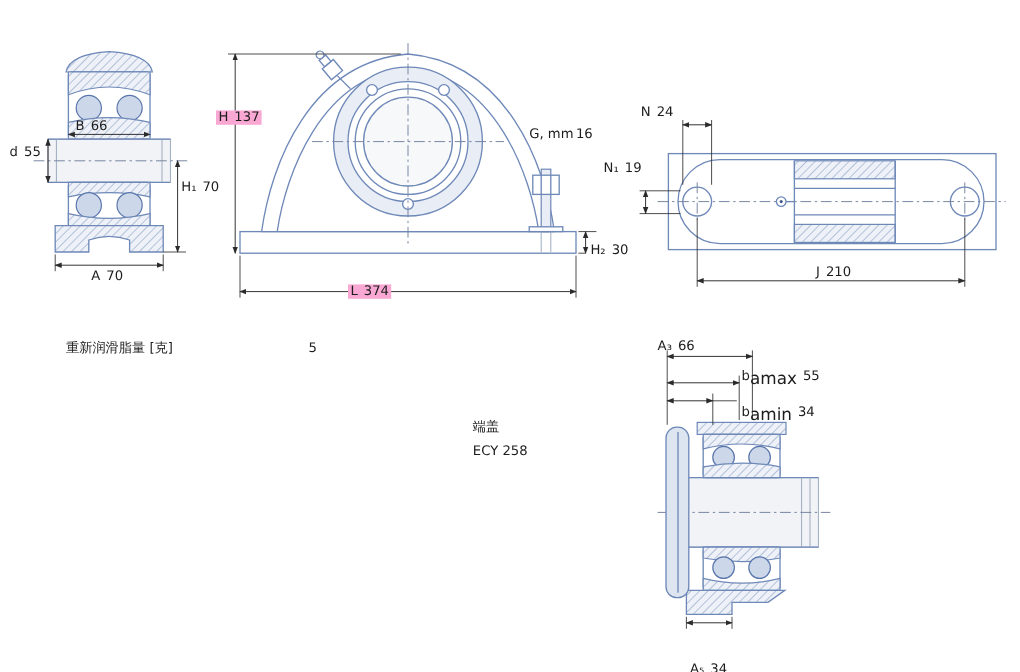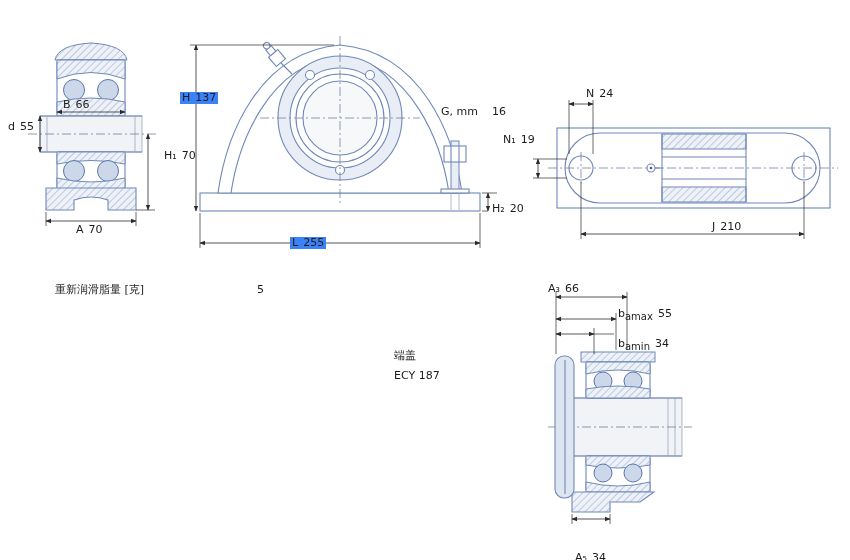--- a/index.html
+++ b/index.html
@@ -10,23 +10,23 @@
   .partf{stroke:#6e88b8;stroke-width:1.1;fill:#ffffff}
   .hat{fill:url(#hatch);stroke:#6e88b8;stroke-width:1}
   .roller{fill:#ccd8ea;stroke:#5a76ab;stroke-width:1}
   .dim{stroke:#2b2b2b;stroke-width:.8;fill:none}
   .ext{stroke:#2b2b2b;stroke-width:.7;fill:none}
   .cl{stroke:#73829f;stroke-width:.8;fill:none;stroke-dasharray:9 3 2 3}
   .shaft{fill:#f1f3f6;stroke:#9aa7bd;stroke-width:.8}
   .step{stroke:#9aa7bd;stroke-width:.8}
   .lbl{position:absolute;font-size:11px;color:#1c1c1c;white-space:nowrap;line-height:12px}
   .lbl .val{margin-left:5px}
-  .lbl .gap{margin-left:14px}
-  .lbl sub{font-size:10px}
-  .onwhite{background:#3b82f6;padding:0 2px}
+  .lbl .gap{margin-left:2px}
+  .lbl sub{font-size:14px}
+  .onwhite{background:#f9a8d4;padding:0 2px}
 </style>
 </head>
 <body>
 
 <div class="canvas">
 
 <svg width="850" height="560" viewBox="0 0 850 560">
   <defs>
     <marker id="arr" viewBox="0 0 10 10" refX="9" refY="5" markerWidth="7.5" markerHeight="7.5" orient="auto-start-reverse">
       <path d="M0,1.2 L10,5 L0,8.8 Z" fill="#2b2b2b"></path>
@@ -189,35 +189,35 @@
     <line class="ext" x1="594" y1="334" x2="614" y2="334"></line>
     <line class="ext" x1="594" y1="328" x2="594" y2="354"></line>
     <line class="ext" x1="572" y1="514" x2="572" y2="524"></line>
     <line class="ext" x1="610" y1="514" x2="610" y2="524"></line>
     <line class="dim" x1="572" y1="519" x2="610" y2="519" marker-start="url(#arr)" marker-end="url(#arr)"></line>
   </g>
 </svg>
 
 <div class="lbl" style="left:63px;top:99px"><span>B</span><span class="val">66</span></div>
 <div class="lbl" style="left:8px;top:121px"><span>d</span><span class="val">55</span></div>
-<div class="lbl" style="left:164px;top:150px"><span>H₁</span><span class="val">70</span></div>
+<div class="lbl" style="left:151px;top:150px"><span>H₁</span><span class="val">70</span></div>
 <div class="lbl" style="left:76px;top:224px"><span>A</span><span class="val">70</span></div>
 
 <div class="lbl onwhite" style="left:180px;top:92px"><span>H</span><span class="val">137</span></div>
 <div class="lbl" style="left:441px;top:106px"><span>G, mm</span><span class="val gap">16</span></div>
-<div class="lbl" style="left:492px;top:203px"><span>H₂</span><span class="val">20</span></div>
-<div class="lbl onwhite" style="left:290px;top:237px"><span>L</span><span class="val">255</span></div>
-
-<div class="lbl" style="left:586px;top:88px"><span>N</span><span class="val">24</span></div>
+<div class="lbl" style="left:492px;top:203px"><span>H₂</span><span class="val">30</span></div>
+<div class="lbl onwhite" style="left:290px;top:237px"><span>L</span><span class="val">374</span></div>
+
+<div class="lbl" style="left:534px;top:88px"><span>N</span><span class="val">24</span></div>
 <div class="lbl" style="left:503px;top:134px"><span>N₁</span><span class="val">19</span></div>
-<div class="lbl" style="left:712px;top:221px"><span>J</span><span class="val">210</span></div>
+<div class="lbl" style="left:680px;top:221px"><span>J</span><span class="val">210</span></div>
 
 <div class="lbl" style="left:548px;top:283px"><span>A₃</span><span class="val">66</span></div>
 <div class="lbl" style="left:618px;top:308px"><span>b</span><sub>amax</sub><span class="val">55</span></div>
 <div class="lbl" style="left:618px;top:338px"><span>b</span><sub>amin</sub><span class="val">34</span></div>
 <div class="lbl" style="left:575px;top:552px"><span>A₅</span><span class="val">34</span></div>
 
 <div class="lbl" style="left:55px;top:284px">重新润滑脂量 [克]</div>
 <div class="lbl" style="left:257px;top:284px">5</div>
 <div class="lbl" style="left:394px;top:350px">端盖</div>
-<div class="lbl" style="left:394px;top:370px">ECY 187</div>
+<div class="lbl" style="left:394px;top:370px">ECY 258</div>
 
 </div>
 
 </body></html>

